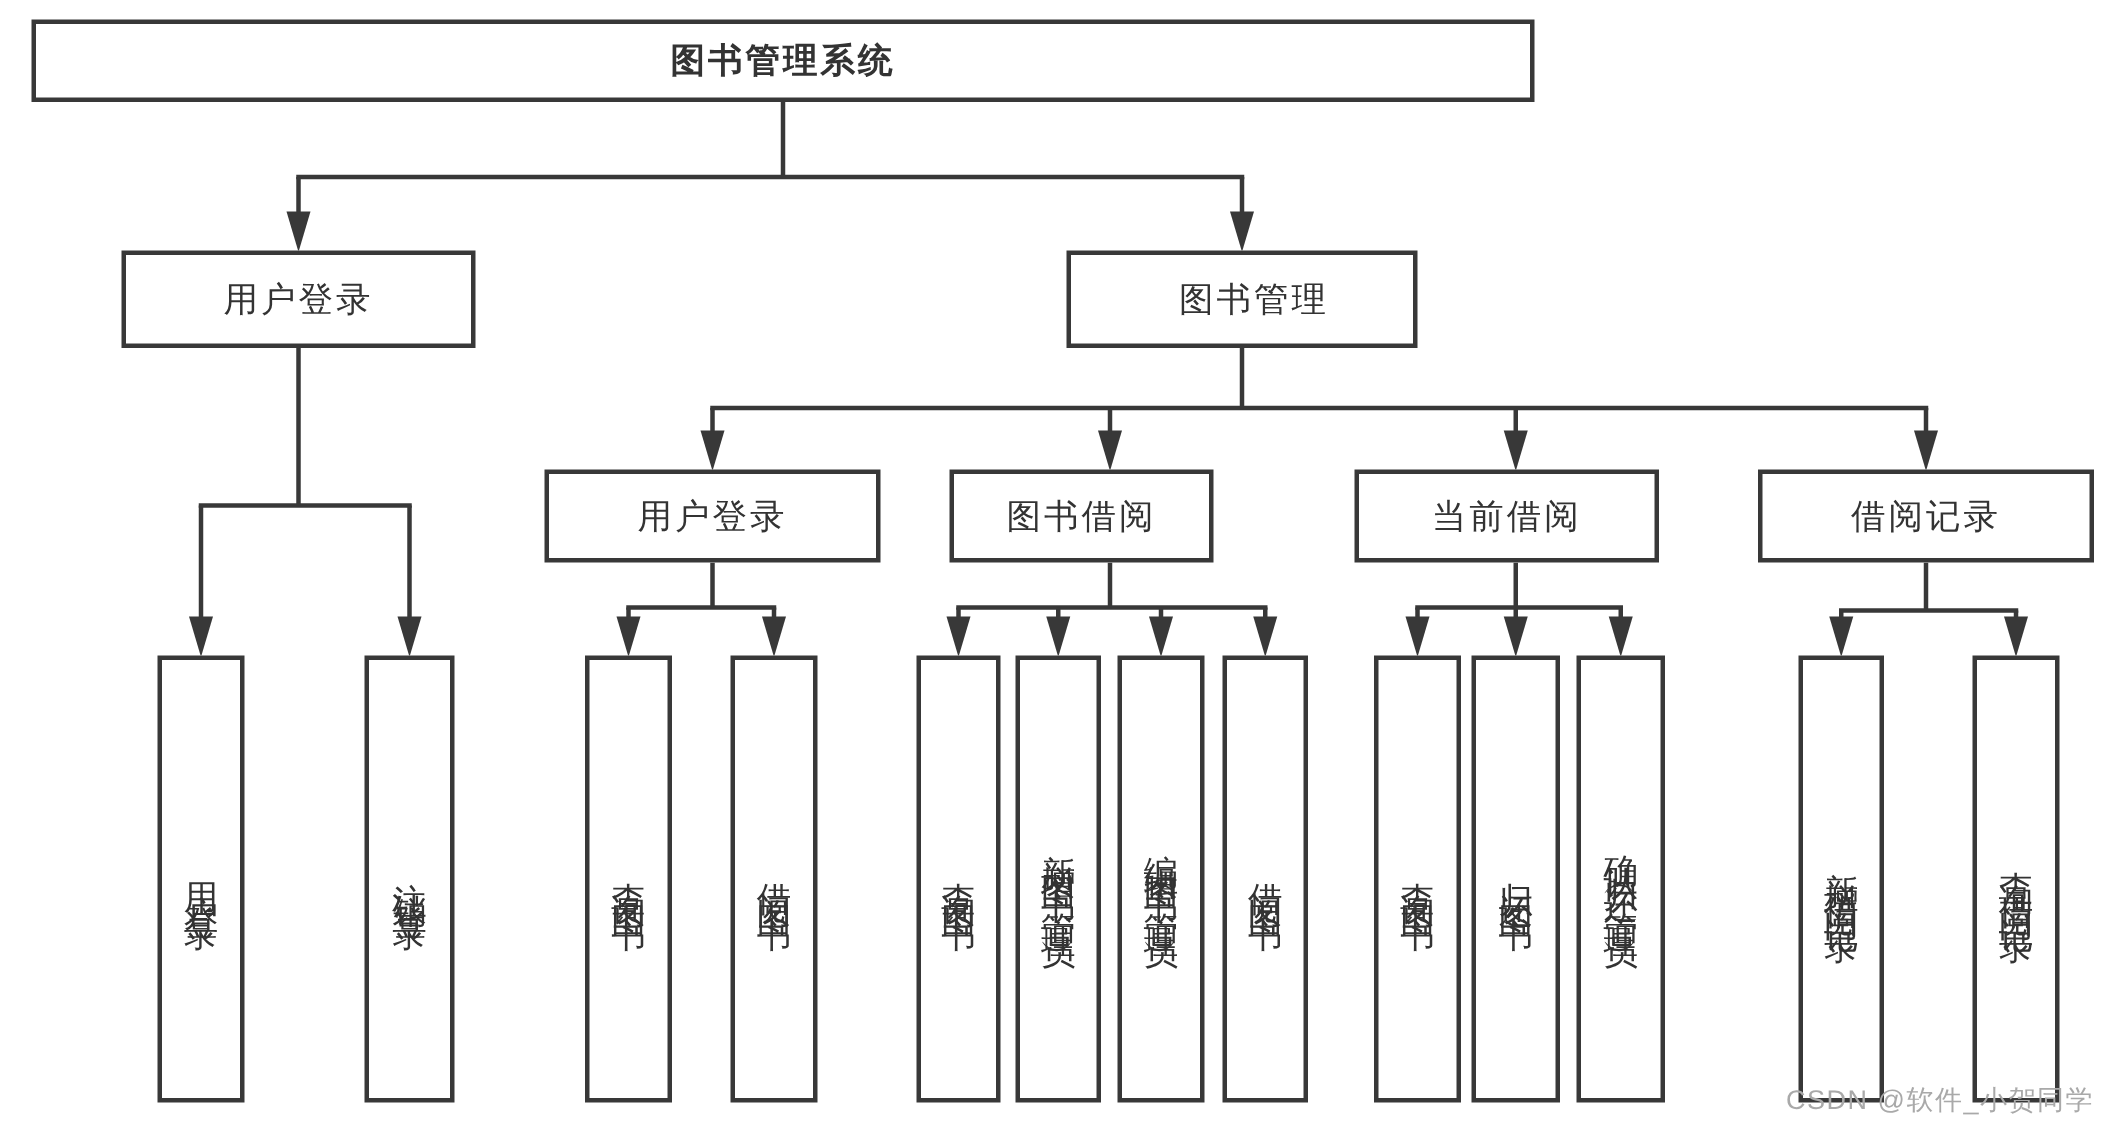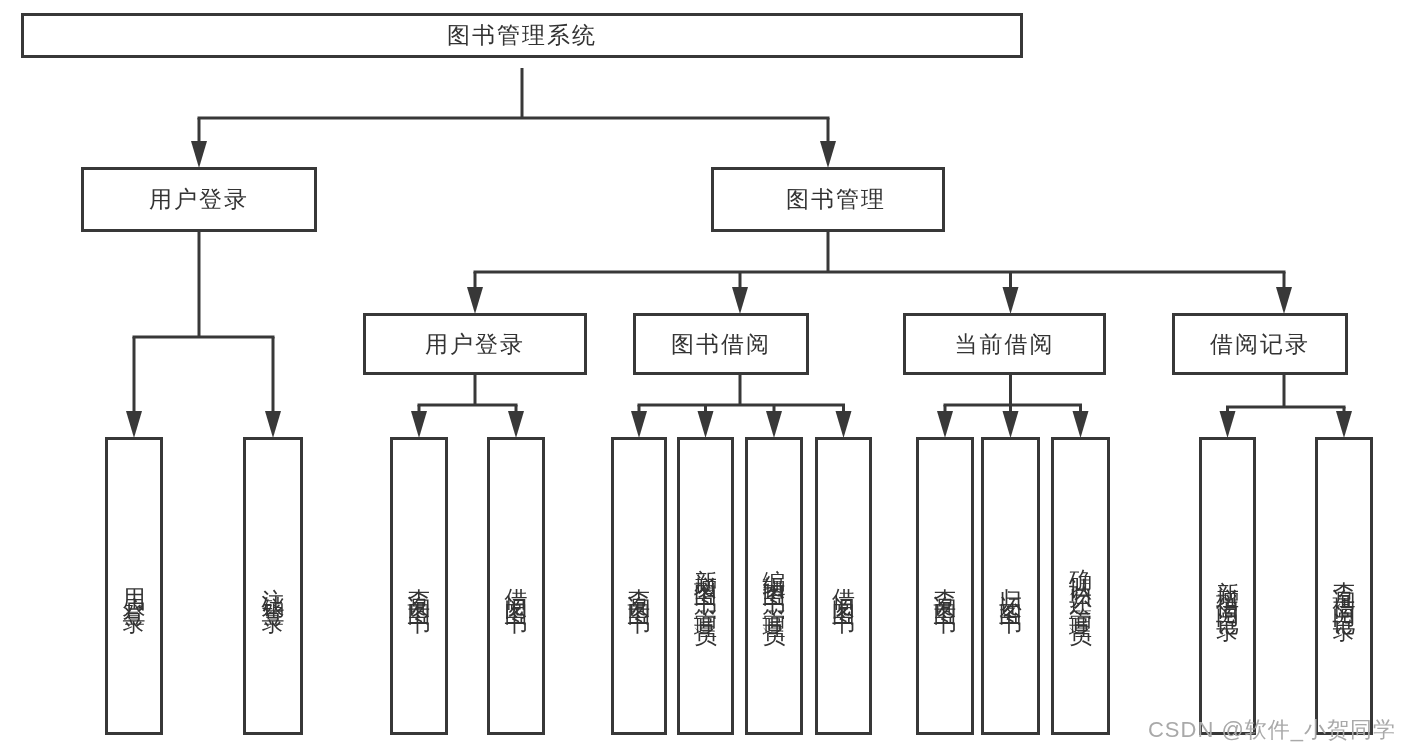--- a/index.html
+++ b/index.html
@@ -43,21 +43,21 @@
     writing-mode: vertical-rl;
     text-orientation: mixed;
     letter-spacing: 0.34em;
     white-space: normal;
     max-height: 288px;
   }
   .watermark {
     position: absolute;
     right: 9px;
     bottom: 2px;
-    font-size: 22px;
+    font-size: 18px;
     color: #a9a9a9;
     letter-spacing: 1px;
     white-space: nowrap;
   }
 </style>
 </head>
 <body>
 
 <div class="stage">
   <svg id="connector-layer" viewBox="0 0 1405 747" xmlns="http://www.w3.org/2000/svg">
@@ -108,39 +108,39 @@
       <line x1="1080.5" y1="405" x2="1080.5" y2="417" stroke="#383838" stroke-width="3"></line>
       <polygon points="1080.5,438 1072.5,411 1088.5,411" fill="#383838"></polygon>
       <line x1="1284" y1="375" x2="1284" y2="407" stroke="#383838" stroke-width="3"></line>
       <line x1="1226" y1="407" x2="1345.5" y2="407" stroke="#383838" stroke-width="3"></line>
       <line x1="1227.5" y1="407" x2="1227.5" y2="417" stroke="#383838" stroke-width="3"></line>
       <polygon points="1227.5,438 1219.5,411 1235.5,411" fill="#383838"></polygon>
       <line x1="1344" y1="407" x2="1344" y2="417" stroke="#383838" stroke-width="3"></line>
       <polygon points="1344,438 1336,411 1352,411" fill="#383838"></polygon>
     </svg>
   <div id="nodes">
-      <div class="node" style="left: 21px; top: 13px; width: 1002px; height: 45px; border-color: rgb(56, 56, 56);">
+      <div class="node" style="left: 21px; top: 13px; width: 1002px; height: 55px; border-color: rgb(56, 56, 56); font-weight: bold;">
         <span class="lbl">图书管理系统</span>
       </div>
       <div class="node" style="left: 81px; top: 167px; width: 236px; height: 65px; border-color: rgb(56, 56, 56);">
         <span class="lbl">用户登录</span>
       </div>
       <div class="node" style="left: 711px; top: 167px; width: 234px; height: 65px; border-color: rgb(56, 56, 56); padding-left: 16px;">
         <span class="lbl">图书管理</span>
       </div>
       <div class="node" style="left: 363px; top: 313px; width: 224px; height: 62px; border-color: rgb(56, 56, 56);">
         <span class="lbl">用户登录</span>
       </div>
       <div class="node" style="left: 633px; top: 313px; width: 176px; height: 62px; border-color: rgb(56, 56, 56);">
         <span class="lbl">图书借阅</span>
       </div>
       <div class="node" style="left: 903px; top: 313px; width: 203px; height: 62px; border-color: rgb(56, 56, 56);">
         <span class="lbl">当前借阅</span>
       </div>
-      <div class="node" style="left: 1172px; top: 313px; width: 176px; height: 62px; border-color: rgb(56, 56, 56);">
+      <div class="node" style="left: 1172px; top: 313px; width: 224px; height: 62px; border-color: rgb(56, 56, 56);">
         <span class="lbl">借阅记录</span>
       </div>
       <div class="node vert" style="left: 105px; top: 437px; width: 58px; height: 298px; border-color: rgb(56, 56, 56);">
         <span class="lbl">用户登录</span>
       </div>
       <div class="node vert" style="left: 243px; top: 437px; width: 60px; height: 298px; border-color: rgb(56, 56, 56);">
         <span class="lbl">注销登录</span>
       </div>
       <div class="node vert" style="left: 390px; top: 437px; width: 58px; height: 298px; border-color: rgb(56, 56, 56);">
         <span class="lbl">查询图书</span>

